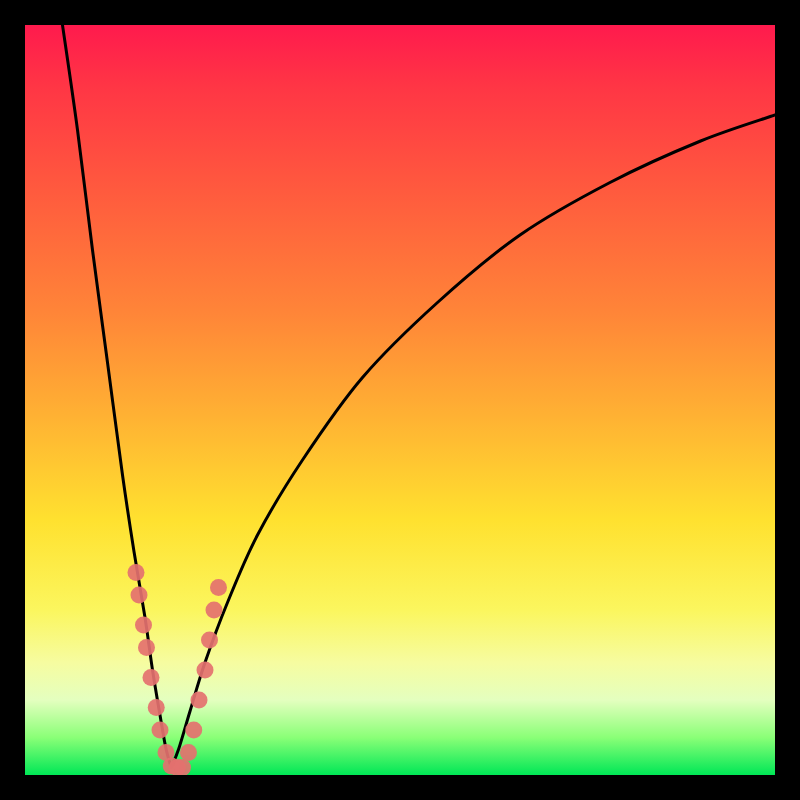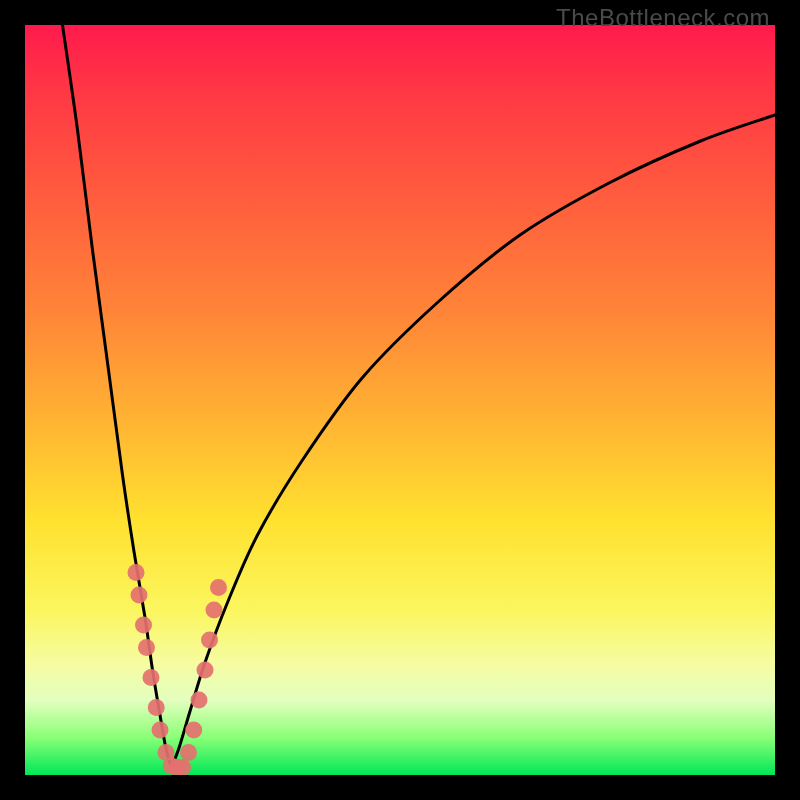--- a/index.html
+++ b/index.html
@@ -81,14 +81,13 @@
           <circle cx="163.5" cy="727.5" r="8.5" fill="#e4716f" fill-opacity="0.92"></circle>
           <circle cx="168.75" cy="705" r="8.5" fill="#e4716f" fill-opacity="0.92"></circle>
           <circle cx="174" cy="675" r="8.5" fill="#e4716f" fill-opacity="0.92"></circle>
           <circle cx="180" cy="645" r="8.5" fill="#e4716f" fill-opacity="0.92"></circle>
           <circle cx="184.50000000000003" cy="615" r="8.5" fill="#e4716f" fill-opacity="0.92"></circle>
           <circle cx="189" cy="585" r="8.5" fill="#e4716f" fill-opacity="0.92"></circle>
           <circle cx="193.5" cy="562.5" r="8.5" fill="#e4716f" fill-opacity="0.92"></circle>
         </g>
     </svg>
   </div>
-  <div class="watermark">TheBottleneck.com</div>
 </div>
 
 </body></html>

